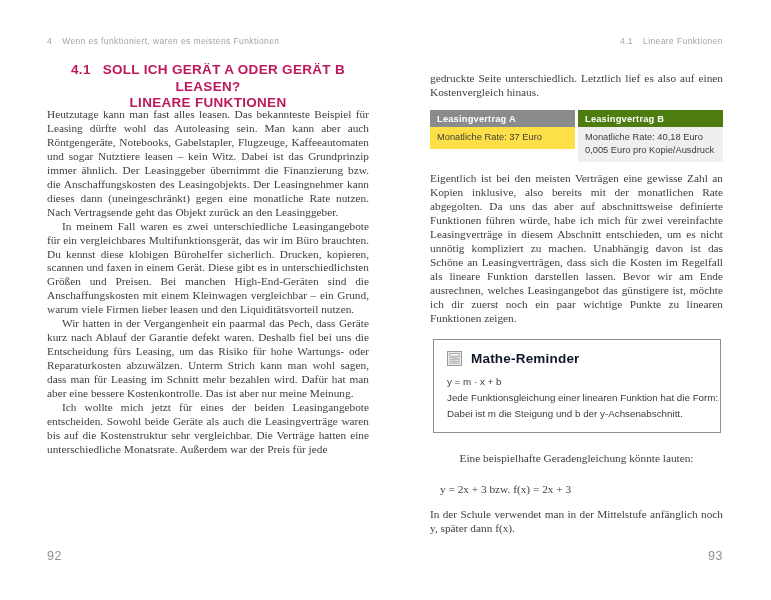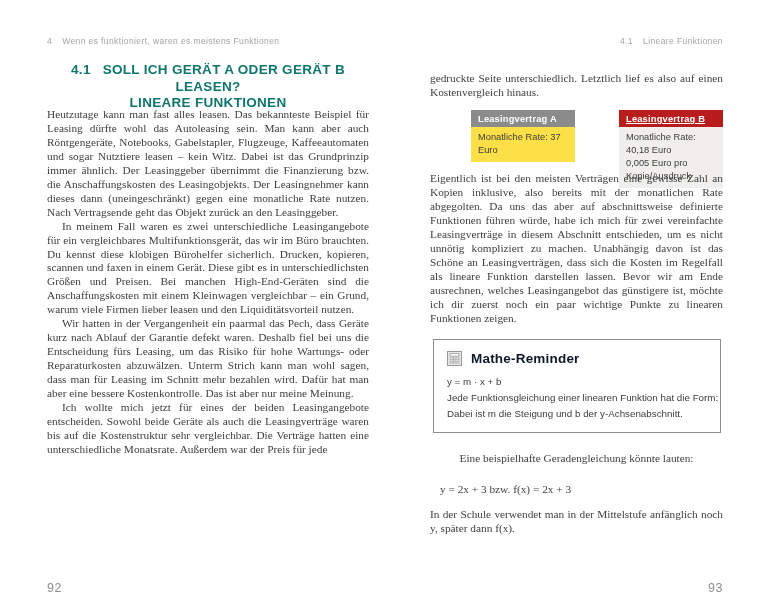--- a/index.html
+++ b/index.html
@@ -23,45 +23,45 @@
   .rh-right{left:430px;width:293px;text-align:right;}
   .rh-num{margin-right:10px;}
   
   .chapter-heading{
     position:absolute;left:40px;top:62px;width:336px;
     text-align:center;
     font-family:"Liberation Sans", sans-serif;
     font-weight:bold;
     font-size:13.5px;line-height:16.5px;
     letter-spacing:0.3px;
-    color:#0f766e;
+    color:#be185d;
   }
   .chapter-heading .hnum{margin-right:12px;}
   
   .body-col{position:absolute;font-size:11.3px;line-height:13.95px;text-align:justify;}
   .col-left{left:47px;width:322px;}
   .col-right{left:430px;width:293px;}
   .para{margin:0;}
   .para.indent{text-indent:15px;}
   
   .page-number{
     position:absolute;top:549px;
     font-family:"Liberation Sans", sans-serif;
-    font-size:12.5px;color:#8f8f8f;letter-spacing:0.5px;margin-top:32px;
+    font-size:12.5px;color:#8f8f8f;letter-spacing:0.5px;
   }
   .pn-left{left:47px;}
   .pn-right{left:430px;width:293px;text-align:right;}
   
   .lease-table{
     position:absolute;left:430px;top:110px;width:293px;
     display:flex;gap:3px;
     font-family:"Liberation Sans", sans-serif;
     font-size:9.3px;
   }
-  .lease-col{flex:1;display:flex;flex-direction:column;margin-left:41px;}
+  .lease-col{flex:1;display:flex;flex-direction:column;}
   .lease-th{
     background:#8b8b8b;color:#ffffff;font-weight:bold;
     padding:4px 7px 3px 7px;letter-spacing:0.2px;
   }
   .lease-td{
     background:#f0efee;color:#3c3c3c;
     padding:4px 7px 5px 7px;line-height:13px;
   }
   
   .reminder-box{
@@ -118,21 +118,21 @@
   </div>
 
   <div class="lease-table">
     <div class="lease-col">
       <div class="lease-th" style="background: rgb(139, 139, 139);">Leasingvertrag A</div>
       <div class="lease-td" style="background: #fde047;">
         <div>Monatliche Rate: 37 Euro</div>
       </div>
     </div>
     <div class="lease-col">
-      <div class="lease-th" style="background: #b91c1c; text-decoration: underline;">Leasingvertrag B</div>
+      <div class="lease-th" style="background: #4d7c0f;">Leasingvertrag B</div>
       <div class="lease-td" style="background: rgb(240, 239, 238);">
         <div>Monatliche Rate: 40,18 Euro</div>
         <div>0,005 Euro pro Kopie/Ausdruck</div>
       </div>
     </div>
   </div>
 
   <div class="body-col col-right" style="top:172px;">
     <p class="para">Eigentlich ist bei den meisten Verträgen eine gewisse Zahl an Kopien inklusive, also bereits mit der monatlichen Rate abgegolten. Da uns das aber auf abschnittsweise definierte Funktionen führen würde, habe ich mich für zwei vereinfachte Leasingverträge in diesem Abschnitt entschieden, um es nicht unnötig kompliziert zu machen. Unabhängig davon ist das Schöne an Leasingverträgen, dass sich die Kosten im Regelfall als lineare Funktion darstellen lassen. Bevor wir am Ende ausrechnen, welches Leasingangebot das günstigere ist, möchte ich dir zuerst noch ein paar wichtige Punkte zu linearen Funktionen zeigen.</p>
   </div>

